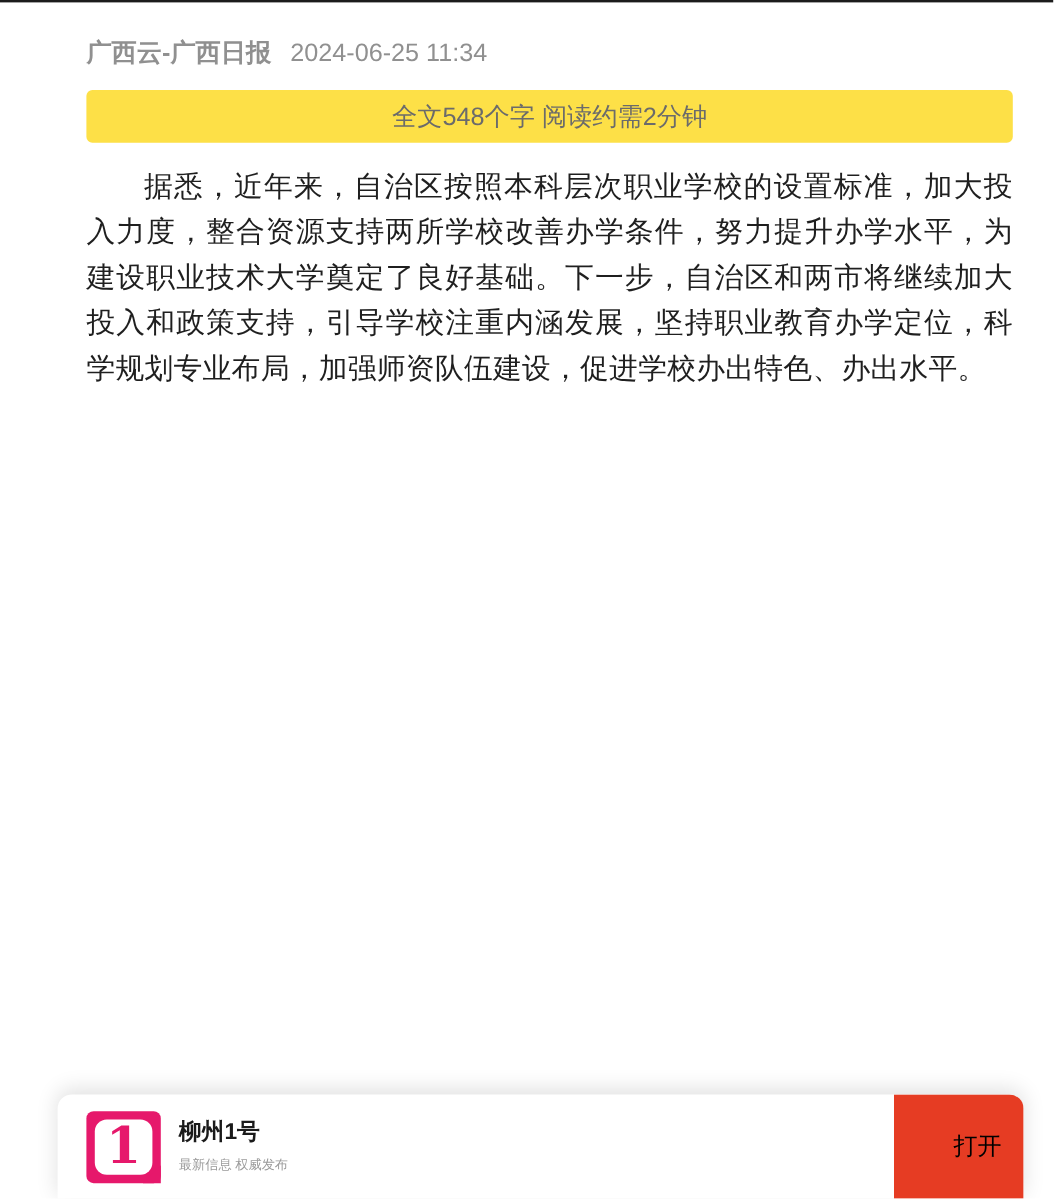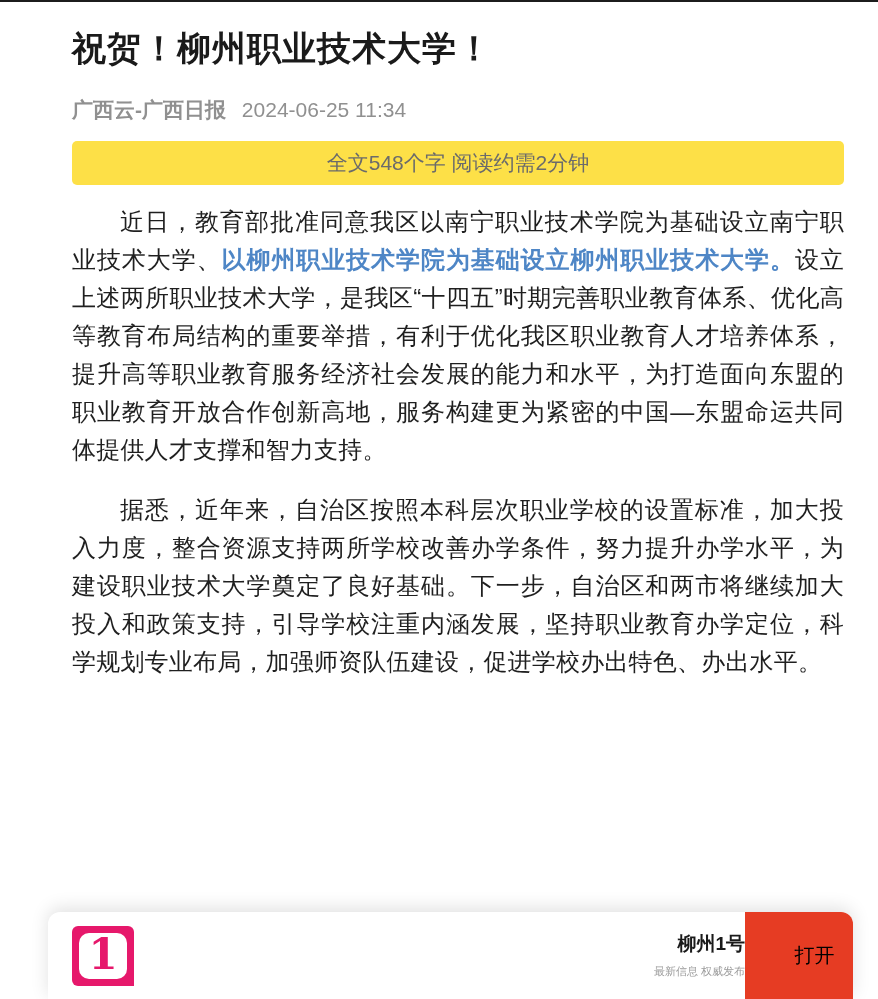--- a/index.html
+++ b/index.html
@@ -45,50 +45,48 @@
   }
   .app-logo .one{
     font-family:"DejaVu Serif","Liberation Serif",serif;
     font-weight:bold;font-size:42px;line-height:42px;color:#e6186b;
     transform:translateY(-1px);
   }
   .app-logo .notch{
     position:absolute;right:0;bottom:0;width:0;height:0;
     border-bottom:15px solid #e6186b;border-left:15px solid transparent;
   }
-  .app-text{margin-left:15px;flex:1 1 auto;min-width:0;text-align:right;}
+  .app-text{margin-left:15px;flex:1 1 auto;min-width:0;}
   .app-name{font-size:19px;font-weight:bold;color:#1a1a1a;line-height:24px;}
   .app-tagline{margin-top:6px;font-size:11px;color:#9b9b9b;line-height:18px;}
   .open-btn{
     flex:0 0 auto;width:108px;height:87px;background:#e63c23;border:0;
     color:#000000;font-size:20px;display:flex;align-items:center;justify-content:center;
     font-family:inherit;cursor:pointer;padding-left:37px;
   }
 </style>
 </head>
 <body>
 
 <div id="screen">
   <div class="top-strip"></div>
 
   <div class="article">
-    <h1 class="article-title">祝贺！柳州职业技术大学！</h1>
 
     <div class="byline">
       <span class="src">广西云-广西日报</span>
       <span>2024-06-25 11:34</span>
     </div>
 
     <div class="meta-bar">
       <span>全文548个字 阅读约需2分钟</span>
     </div>
 
     <div class="body-text" id="body-text">
 
-    <p><span>近日，教育部批准同意我区以南宁职业技术学院为基础设立南宁职业技术大学、</span><span class="hl">以柳州职业技术学院为基础设立柳州职业技术大学。</span><span>设立上述两所职业技术大学，是我区“十四五”时期完善职业教育体系、优化高等教育布局结构的重要举措，有利于优化我区职业教育人才培养体系，提升高等职业教育服务经济社会发展的能力和水平，为打造面向东盟的职业教育开放合作创新高地，服务构建更为紧密的中国—东盟命运共同体提供人才支撑和智力支持。</span></p>
         <p><span>据悉，近年来，自治区按照本科层次职业学校的设置标准，加大投入力度，整合资源支持两所学校改善办学条件，努力提升办学水平，为建设职业技术大学奠定了良好基础。下一步，自治区和两市将继续加大投入和政策支持，引导学校注重内涵发展，坚持职业教育办学定位，科学规划专业布局，加强师资队伍建设，促进学校办出特色、办出水平。</span></p>
       </div>
   </div>
 
   <div class="app-banner">
     <div class="app-logo">
       <div class="inner">
         <span class="one">1</span>
       </div>
       <div class="notch"></div>

